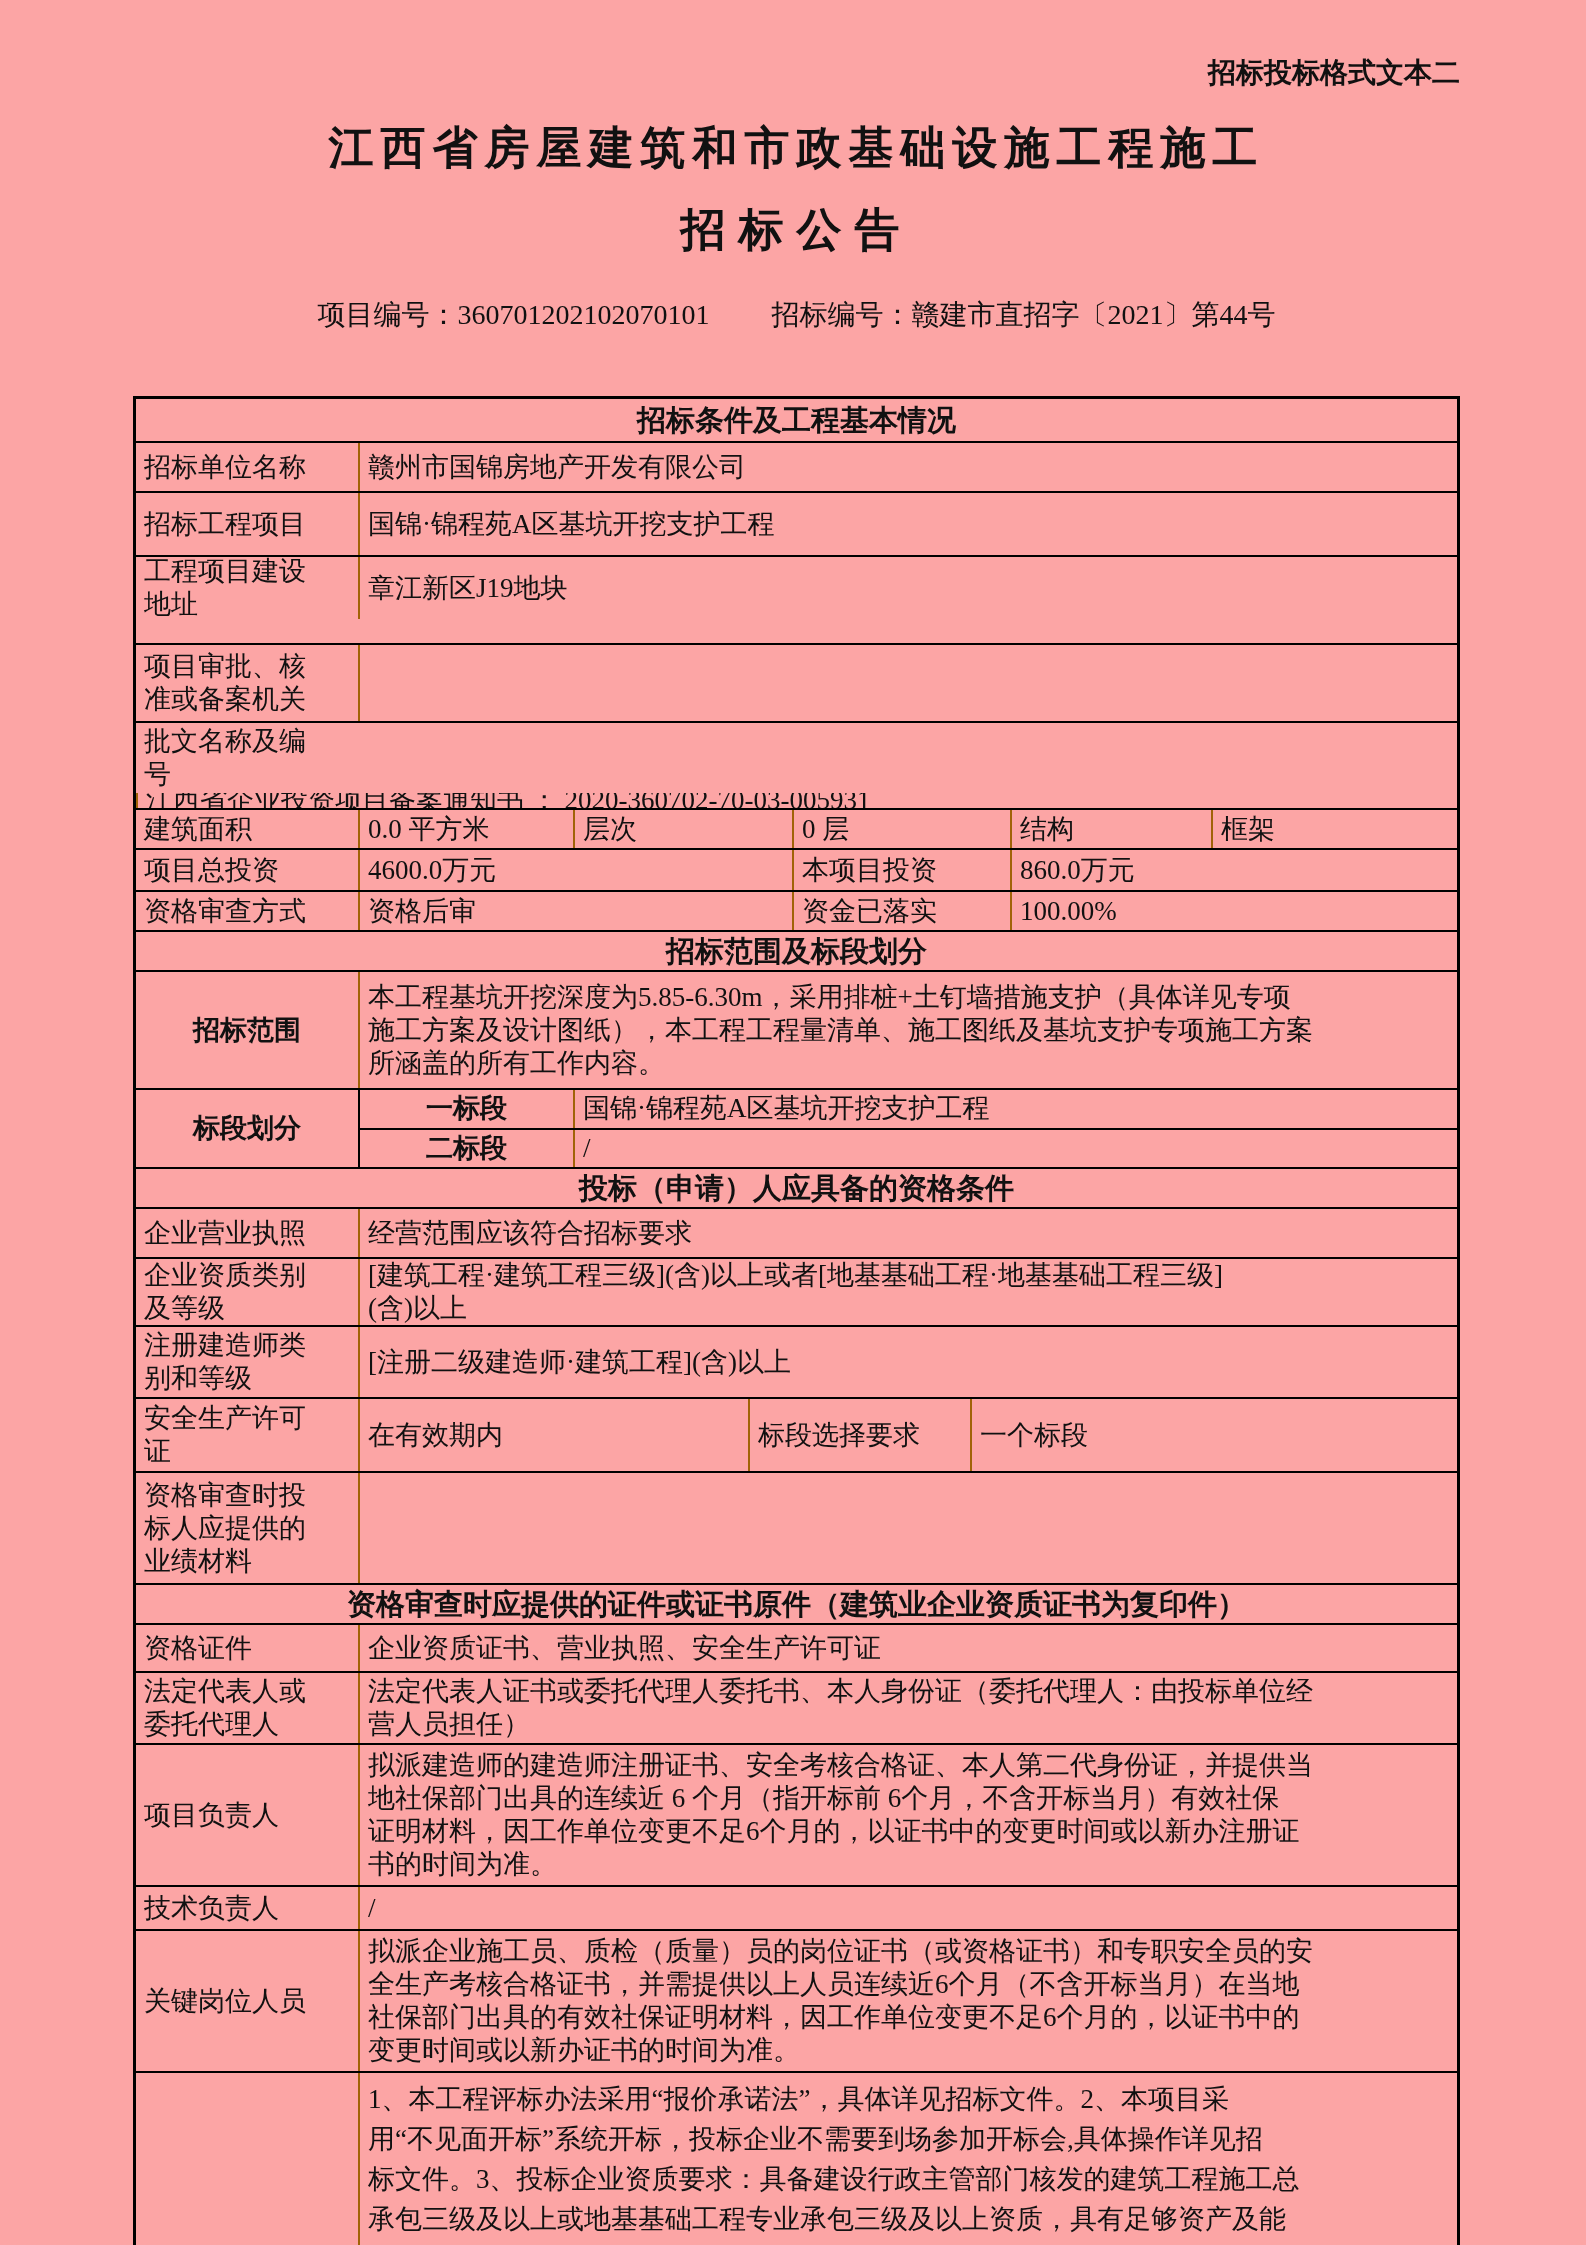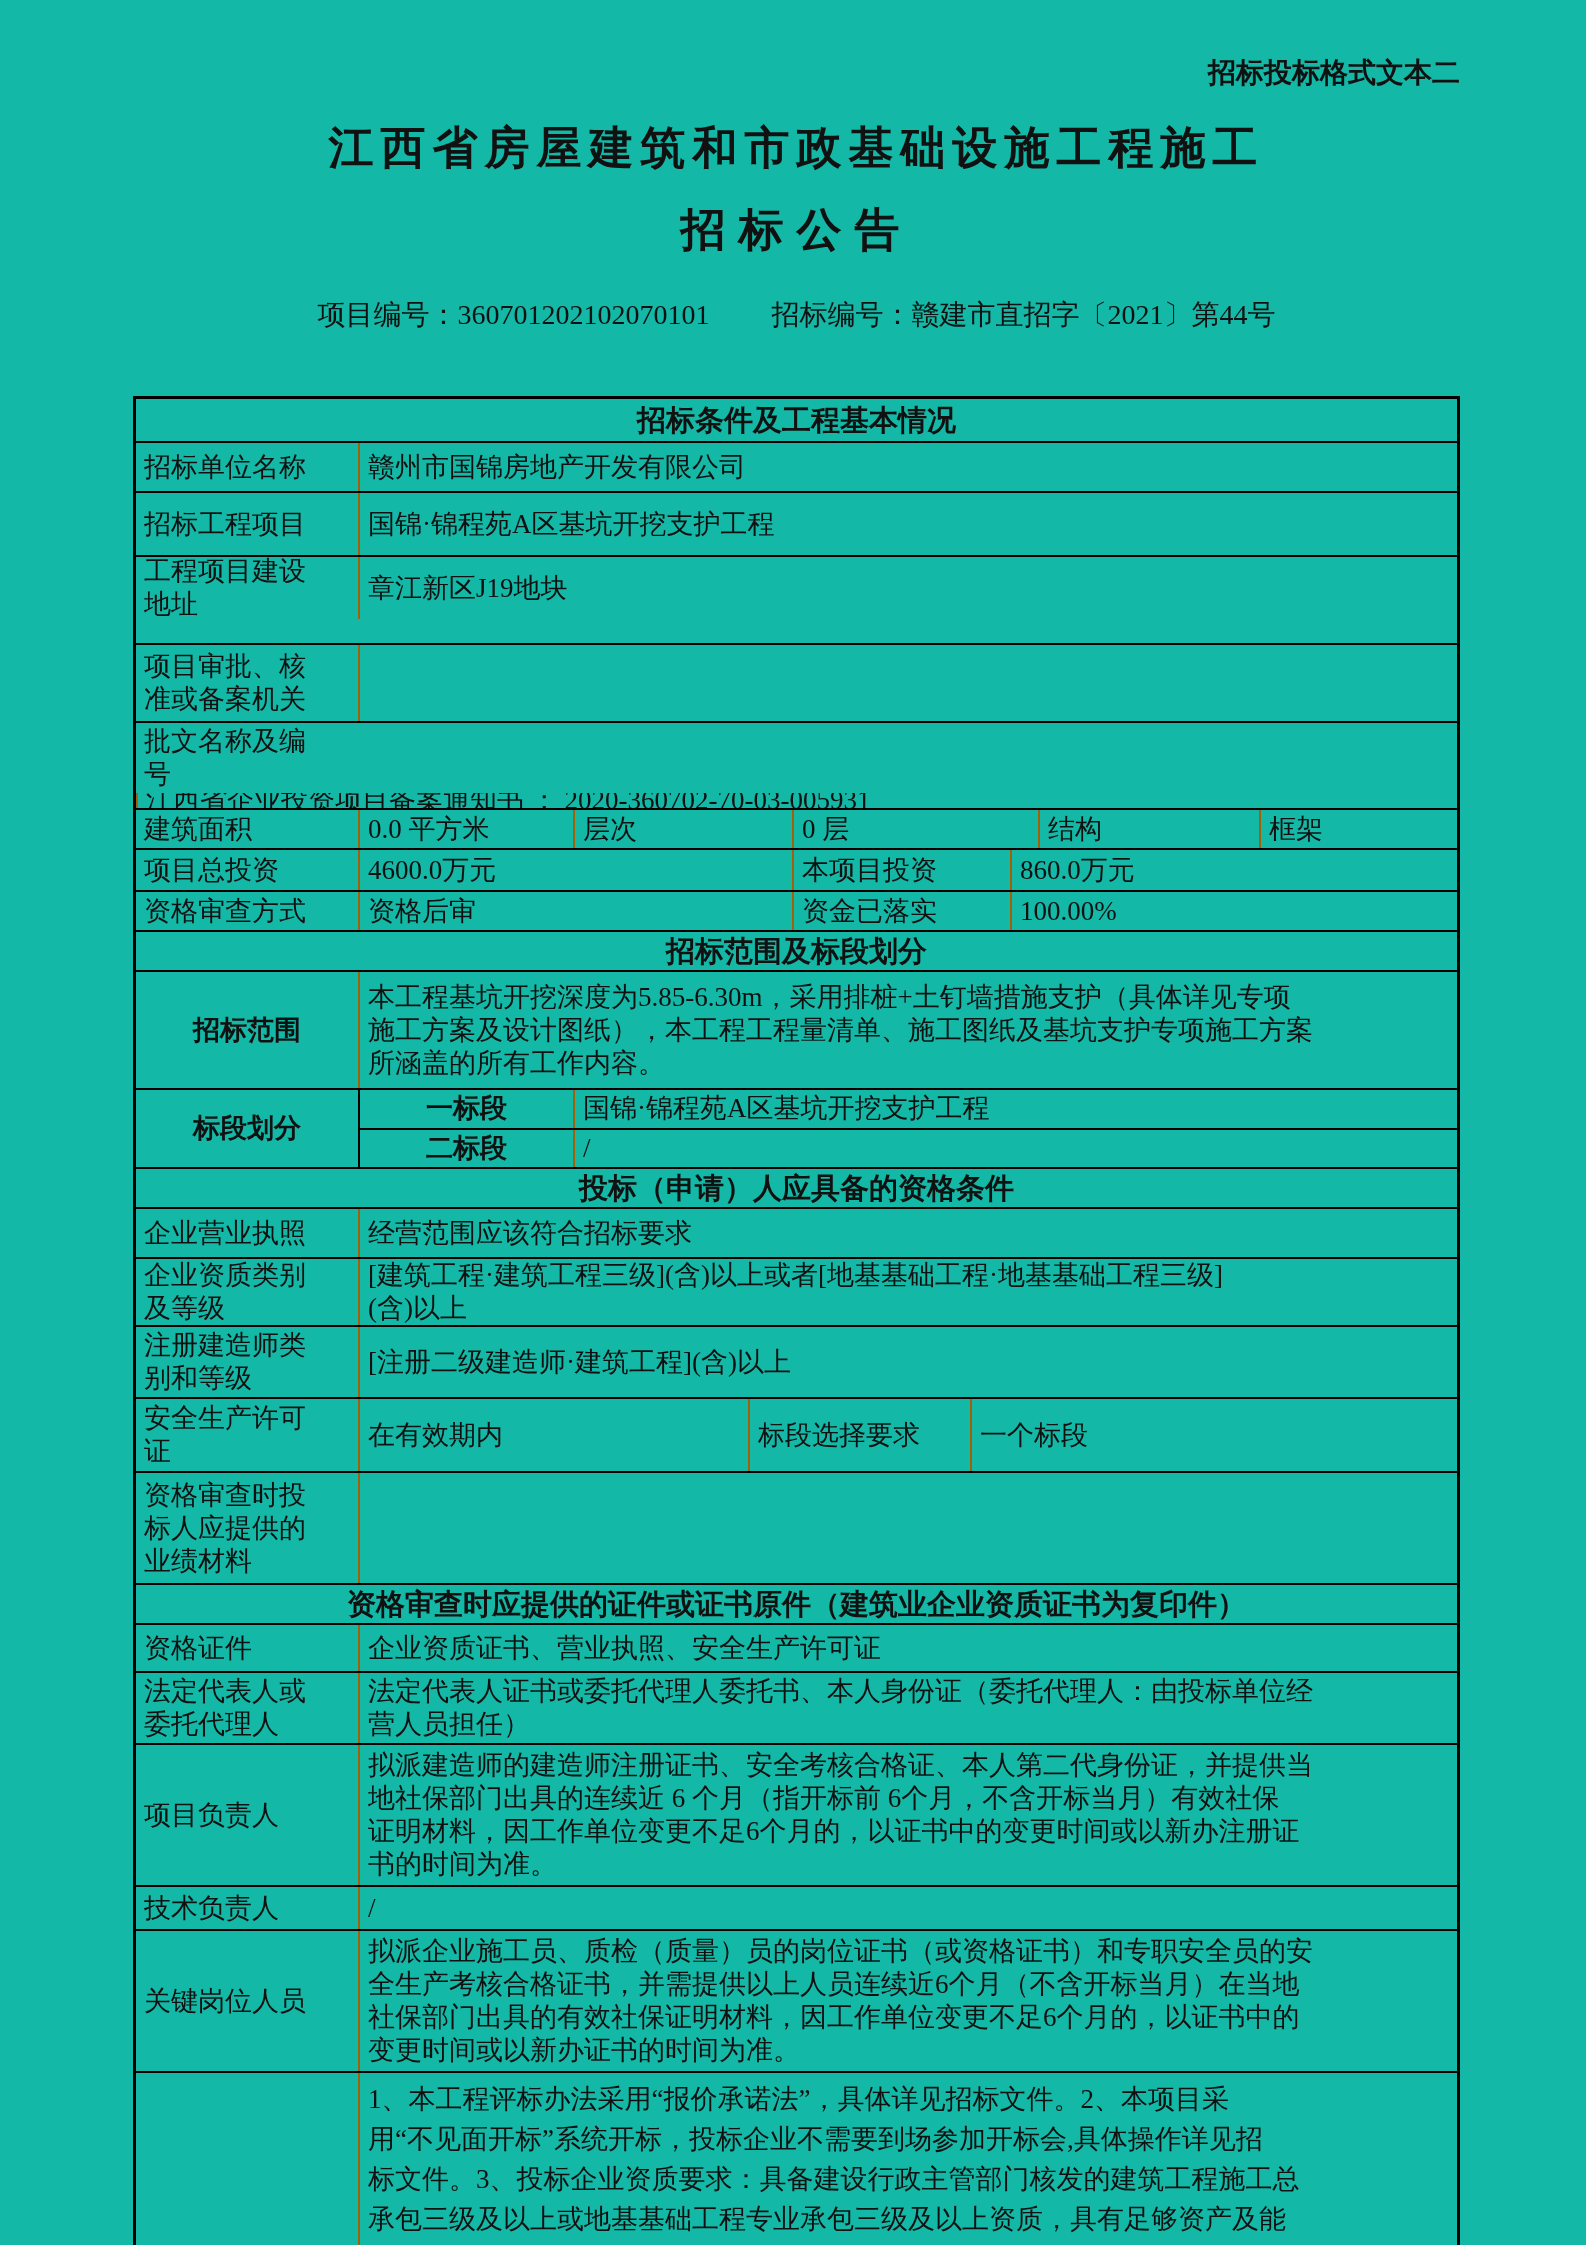--- a/index.html
+++ b/index.html
@@ -2,21 +2,21 @@
 <html><head>
 <meta charset="utf-8">
 <style>
   * { margin: 0; padding: 0; box-sizing: border-box; }
   html, body { background: #e8e8e8; }
   .page {
     position: relative;
     width: 1586px;
     height: 2245px;
     margin: 0 auto;
-    background: #14b8a6;
+    background: #fca5a5;
     overflow: hidden;
     color: #111;
     font-family: "Liberation Serif", serif;
     font-size: 27px;
     line-height: 33px;
   }
   .content {
     position: absolute;
     left: 133px;
     top: 0;
@@ -76,21 +76,21 @@
     font-weight: bold;
     font-size: 29px;
     width: 100%;
   }
   .center { justify-content: center; text-align: center; }
   .bold { font-weight: bold; }
   .top { align-items: flex-start; }
   
   .c-label { width: 222px; }
   .c-fill  { flex: 1; }
-  .c2a { width: 215px; } .c3a { width: 219px; } .c4a { width: 218px; } .c5a { width: 221px; margin-left: 28px; }
+  .c2a { width: 215px; } .c3a { width: 219px; } .c4a { width: 218px; } .c5a { width: 201px; }
   .c2b { width: 434px; } .c3b { width: 218px; }
   .c2c { width: 390px; } .c3c { width: 222px; }
   .subrows { flex: 1; display: flex; flex-direction: column; }
   .subrow { display: flex; flex: 1; }
   .subrow + .subrow { border-top: 2px solid #000; }
   .sub-lbl { width: 215px; border-left: 2px solid #000; }
   .sub-val { flex: 1; }
   .notes-val { line-height: 40px; padding-top: 6px; }
   
   .h-hdr1 { height: 42px; }  .h-r1 { height: 50px; }  .h-r2 { height: 64px; }

